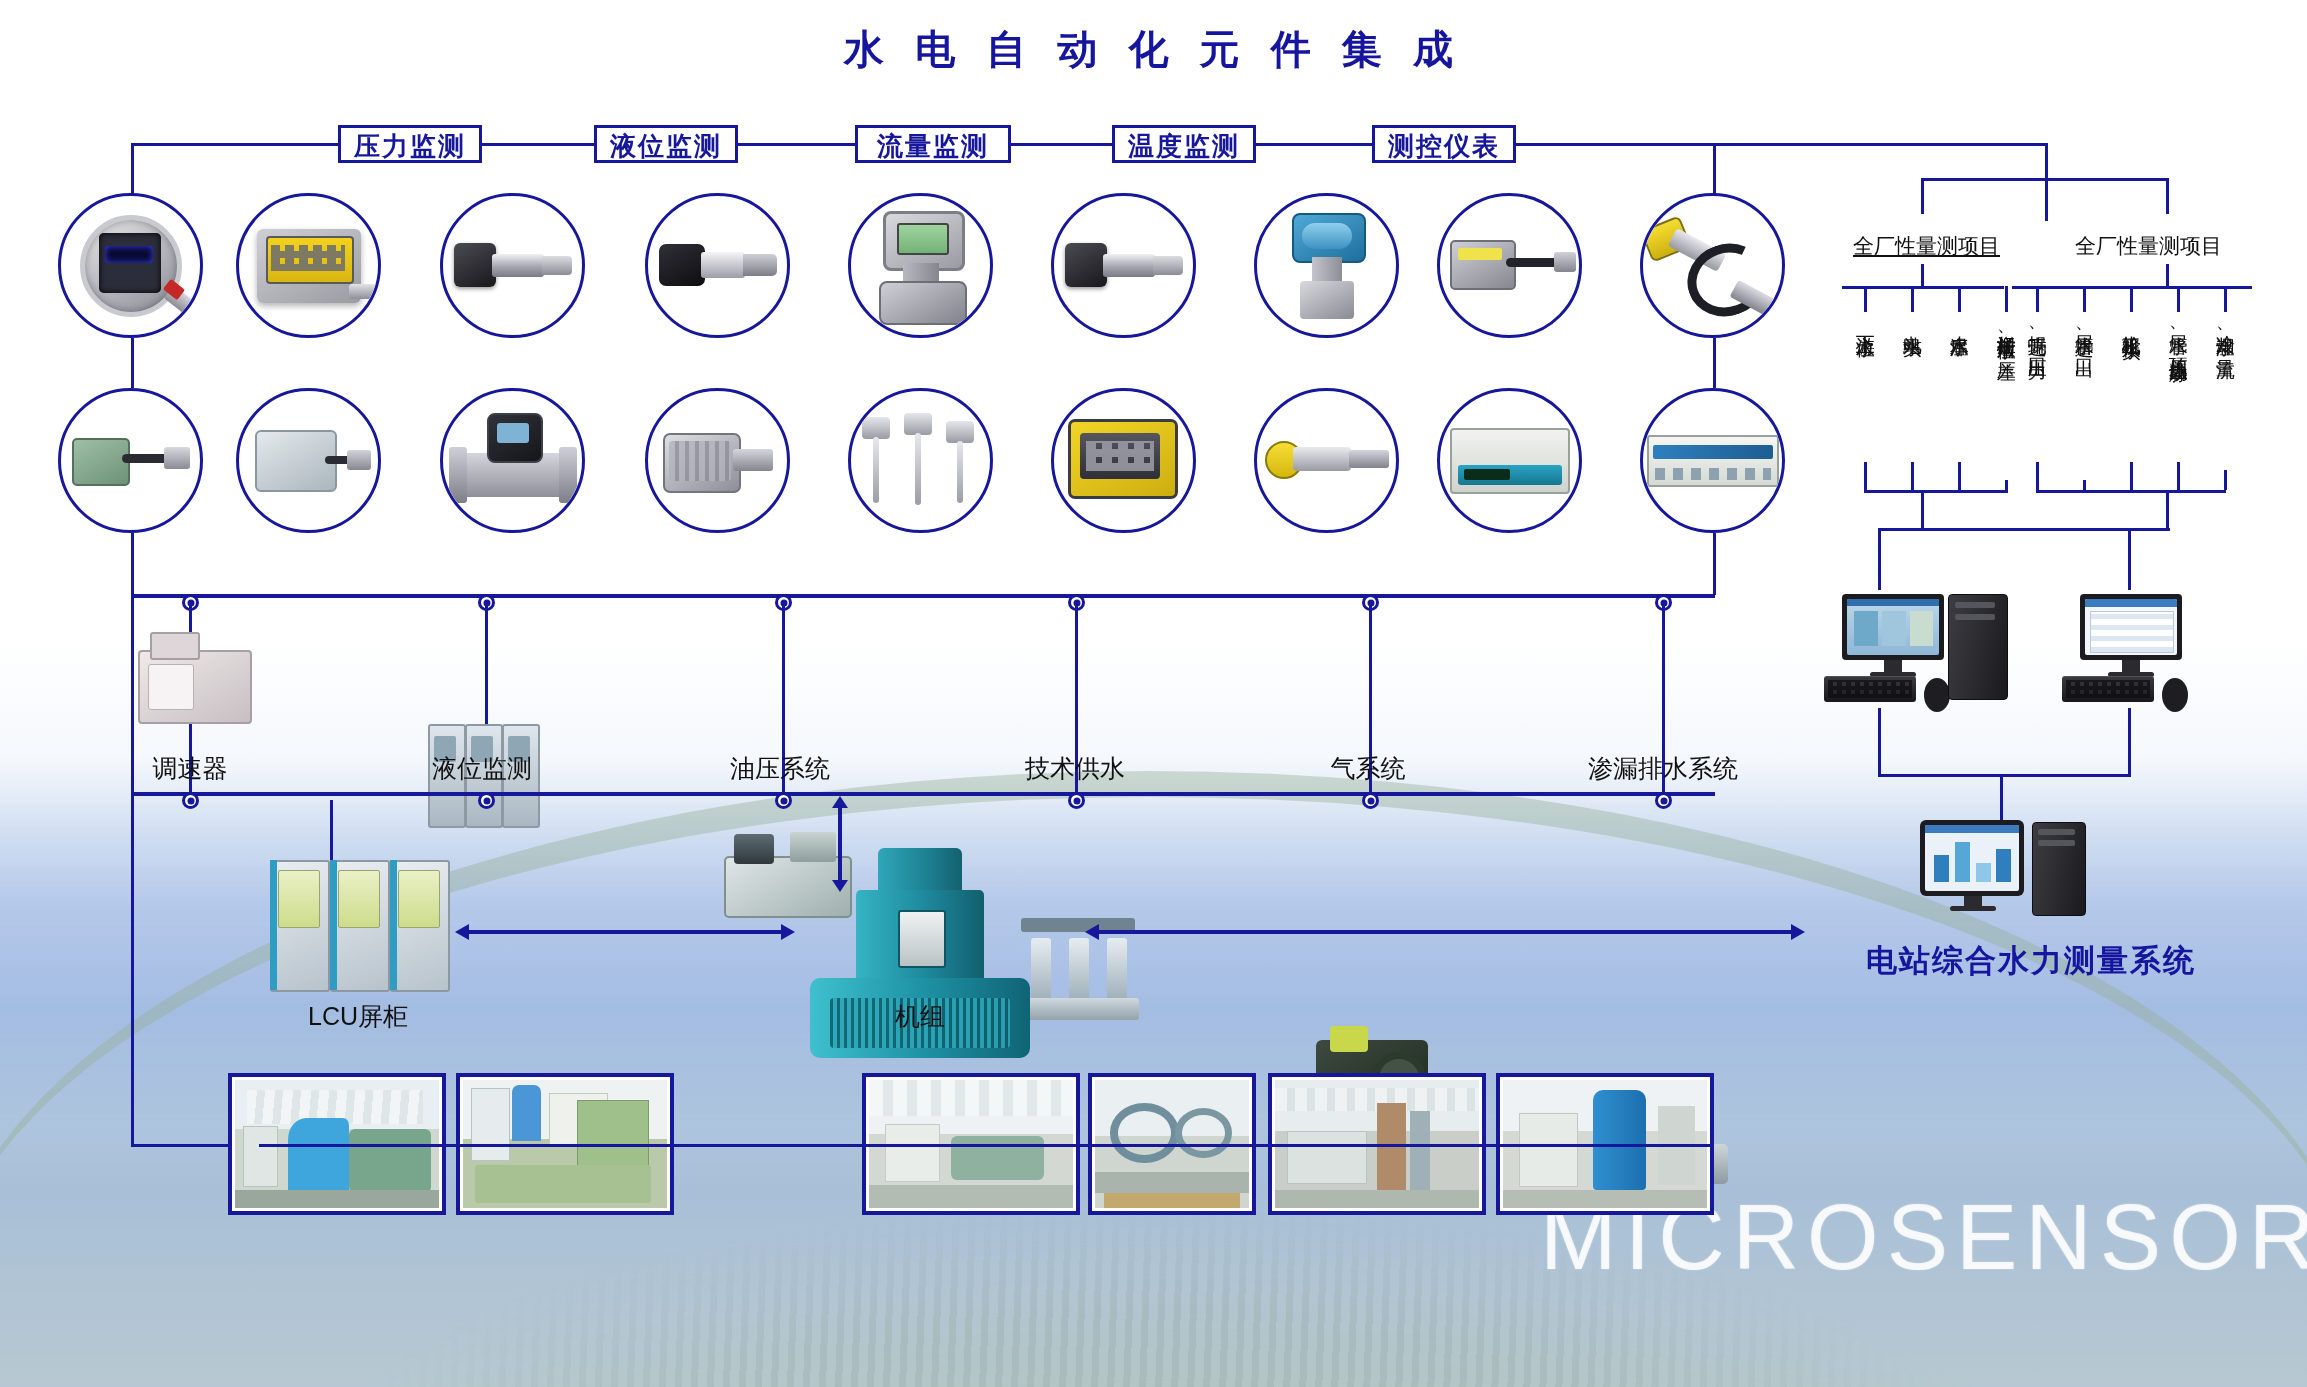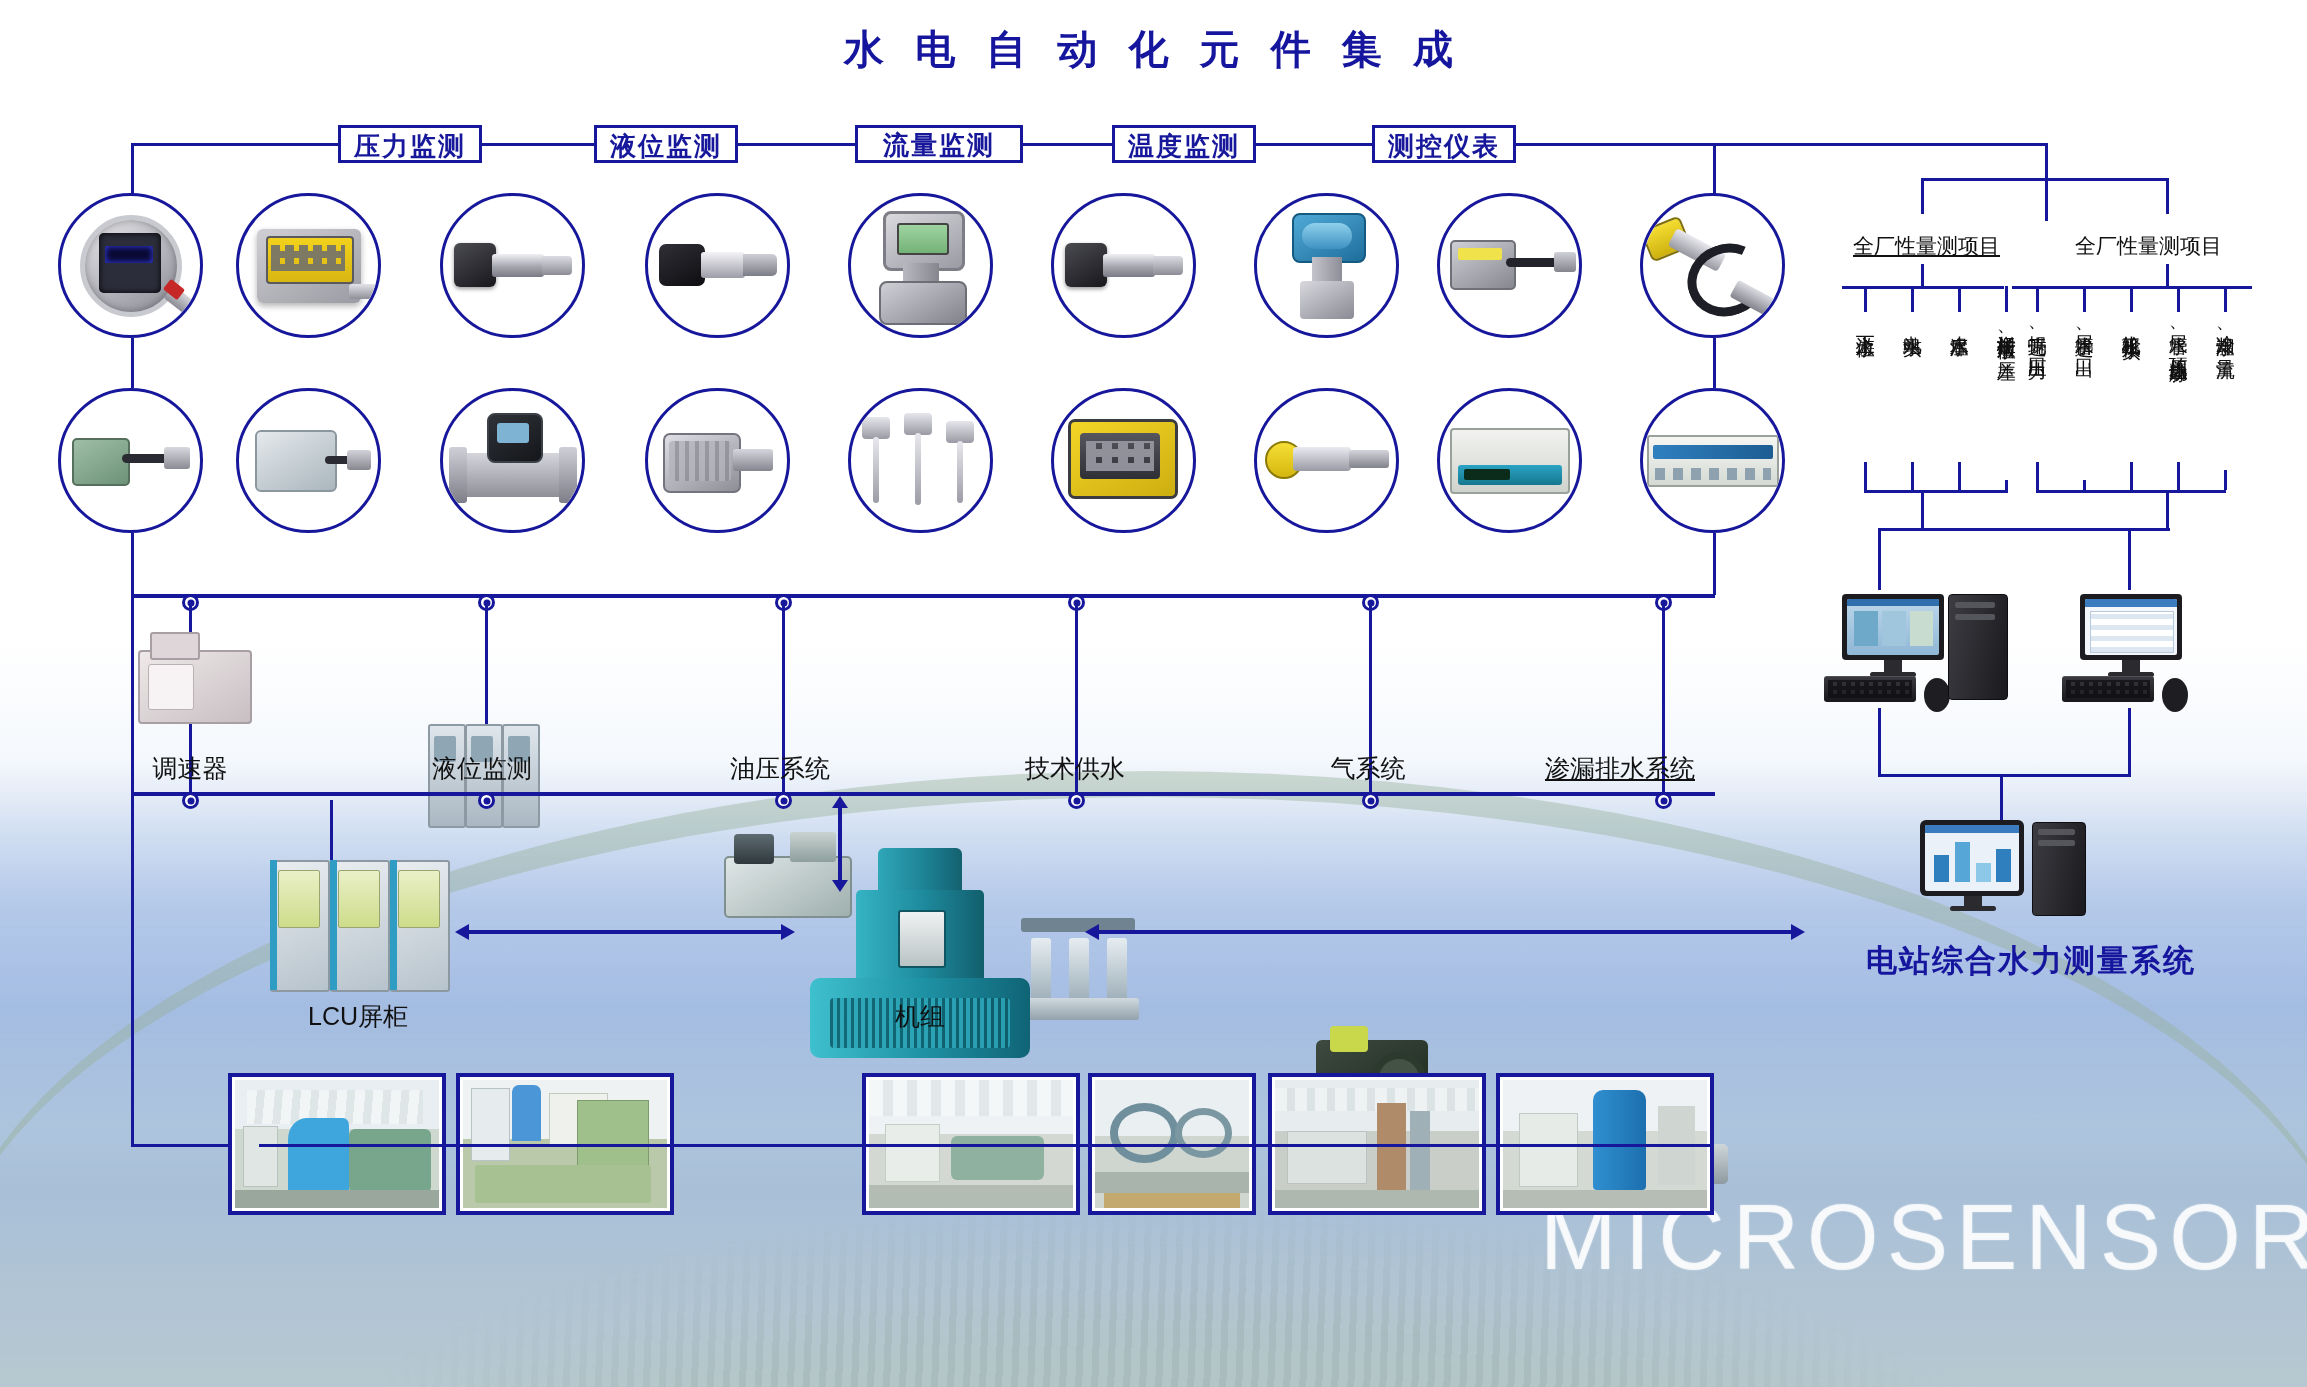--- a/index.html
+++ b/index.html
@@ -352,21 +352,21 @@
   <div class="bg-dam-arc"></div>
   <div class="watermark">MICROSENSOR</div>
 
   <div id="title">水 电 自 动 化 元 件 集 成</div>
 
   <div class="ln lnh" style="left:132px;top:143px;width:1615px;"></div>
   <div class="ln lnh" style="left:1747px;top:143px;width:300px;"></div>
 
   <div class="cat" style="left:338px;top:125px;width:144px;">压力监测</div>
   <div class="cat" style="left:594px;top:125px;width:144px;">液位监测</div>
-  <div class="cat" style="left:855px;top:125px;width:168px;font-family:Liberation Serif, serif;">流量监测</div>
+  <div class="cat" style="left:855px;top:125px;width:156px;">流量监测</div>
   <div class="cat" style="left:1112px;top:125px;width:144px;">温度监测</div>
   <div class="cat" style="left:1372px;top:125px;width:144px;">测控仪表</div>
 
   <div class="ln lnv" style="left:131px;top:143px;height:52px;"></div>
   <div class="ln lnv" style="left:1713px;top:143px;height:52px;"></div>
   <div class="ln lnv" style="left:2045px;top:143px;height:78px;"></div>
 
   <div class="circ" style="left:58px;top:193px;">
     <div class="dev d-round-gauge">
         <div class="seg"></div>
@@ -672,21 +672,21 @@
       <div class="body"></div>
       <div class="out"></div>
       <div class="m"></div>
     </div>
 
   <div class="eqlabel" style="left:100px;top:752px;width:180px;">调速器</div>
   <div class="eqlabel" style="left:392px;top:752px;width:180px;">液位监测</div>
   <div class="eqlabel" style="left:690px;top:752px;width:180px;">油压系统</div>
   <div class="eqlabel" style="left:985px;top:752px;width:180px;">技术供水</div>
   <div class="eqlabel" style="left:1278px;top:752px;width:180px;">气系统</div>
-  <div class="eqlabel" style="left:1515px;top:752px;width:210px;text-decoration:underline;">渗漏排水系统</div>
+  <div class="eqlabel" style="left:1558px;top:752px;width:210px;">渗漏排水系统</div>
 
   <div class="ln lnh2" style="left:131px;top:792px;width:1584px;"></div>
   <div class="jdot" style="left:182px;top:792px;"></div>
   <div class="jdot" style="left:478px;top:792px;"></div>
   <div class="jdot" style="left:775px;top:792px;"></div>
   <div class="jdot" style="left:1068px;top:792px;"></div>
   <div class="jdot" style="left:1362px;top:792px;"></div>
   <div class="jdot" style="left:1655px;top:792px;"></div>
 
   <div class="ln lnv" style="left:330px;top:800px;height:62px;"></div>

